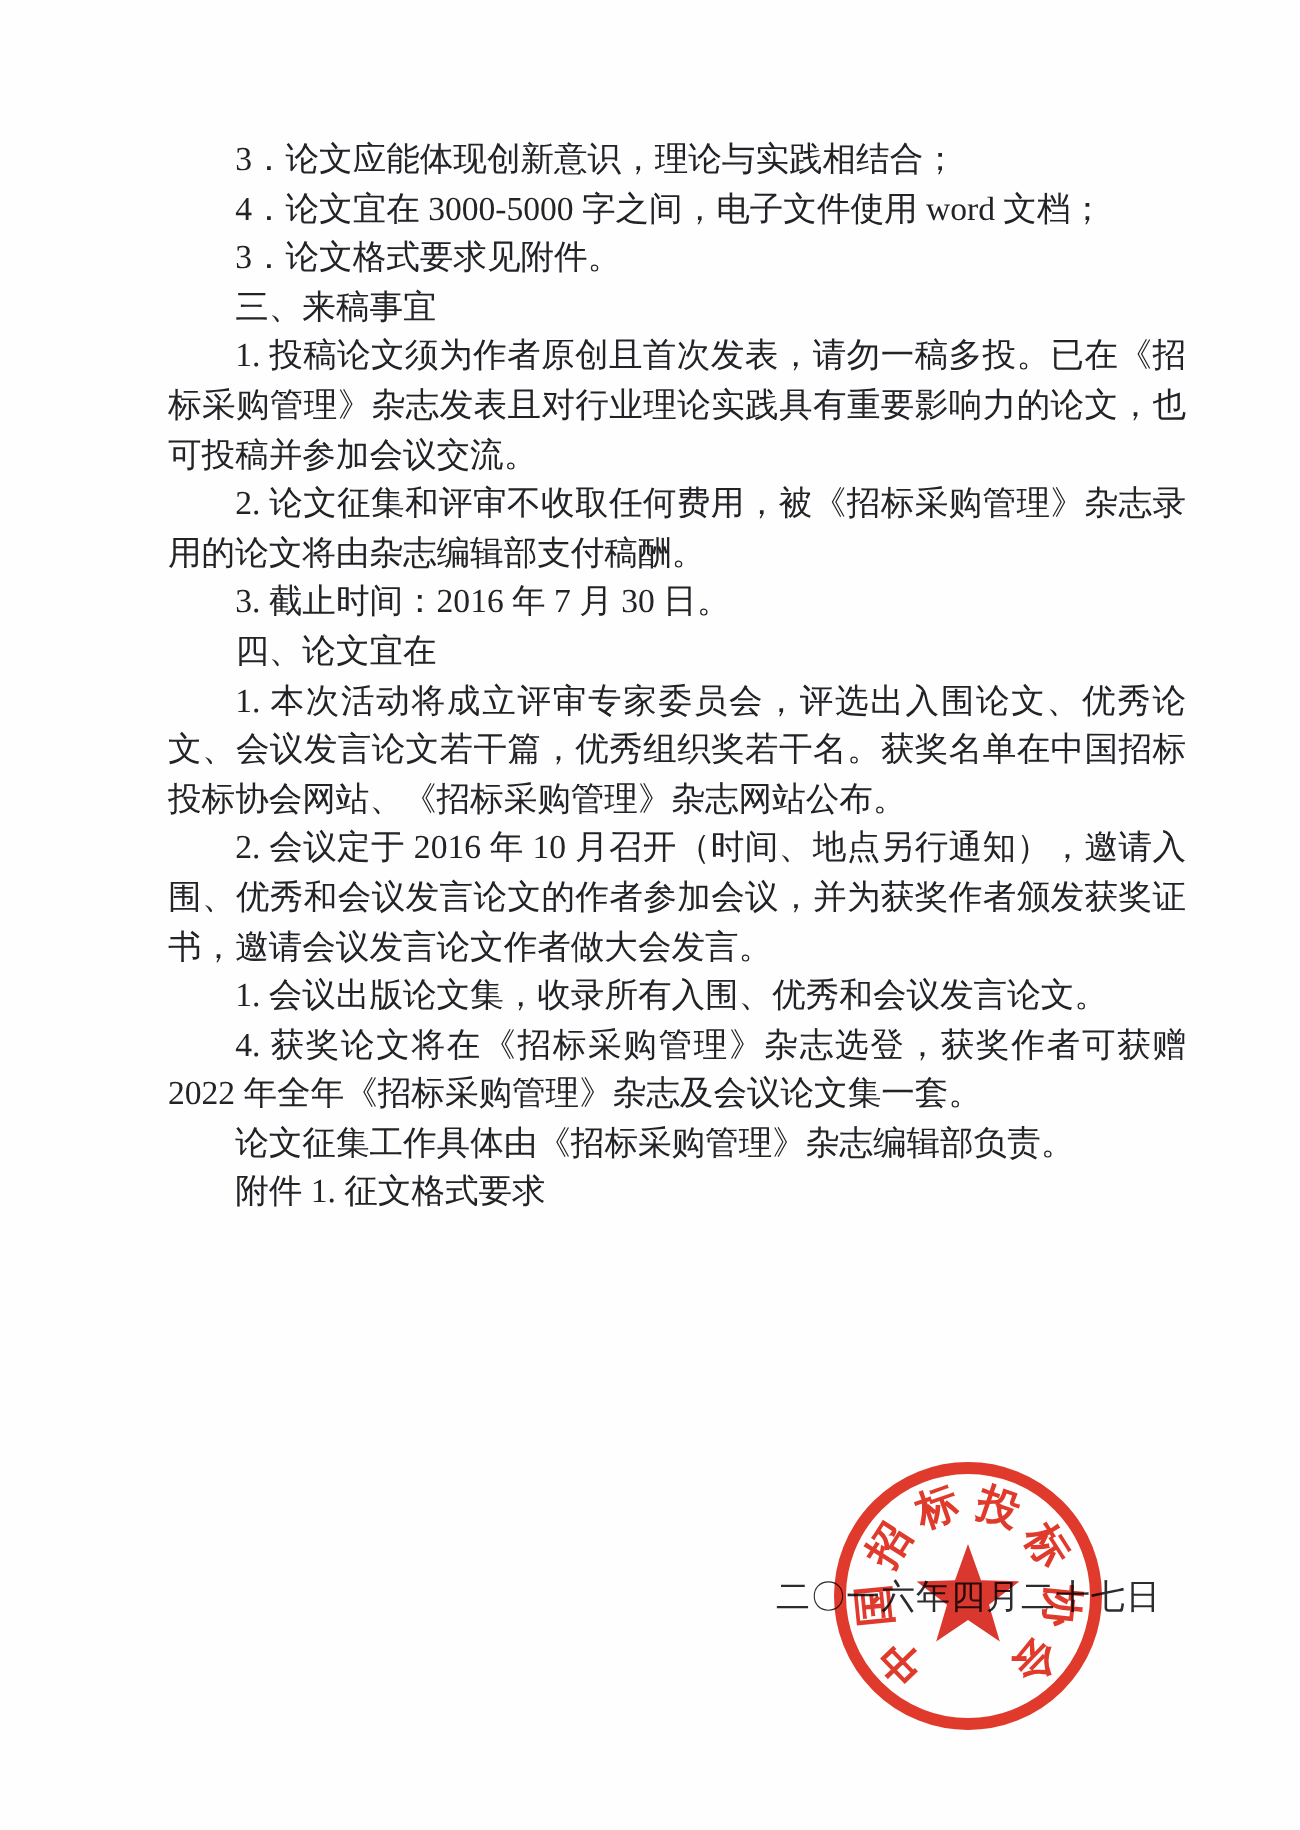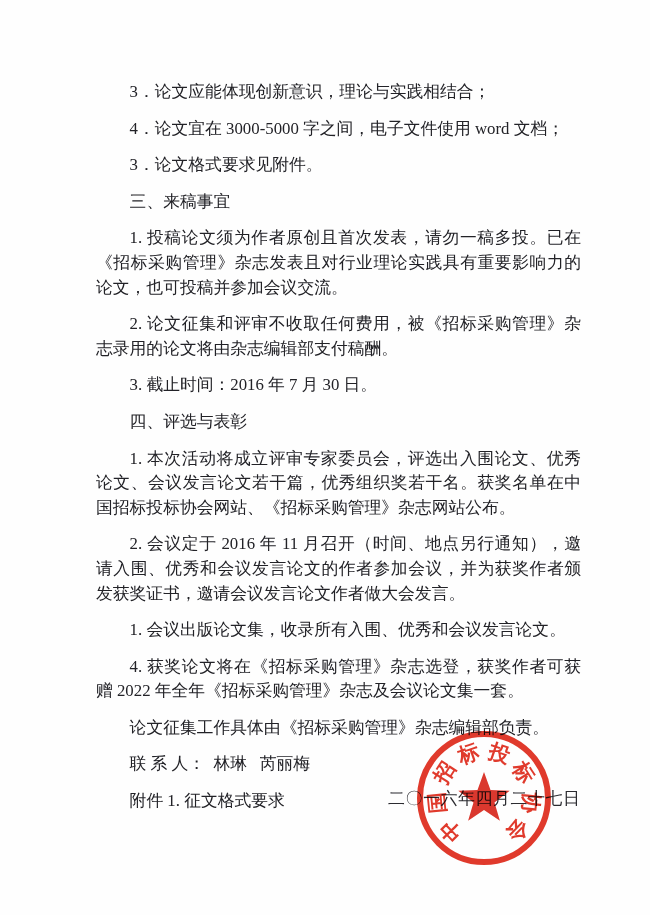--- a/index.html
+++ b/index.html
@@ -15,21 +15,21 @@
     overflow: hidden;
   }
   .doc {
     position: absolute;
     left: 84px; top: 68px; width: 509px;
     color: #222227;
     font-size: 16.8px;
     line-height: 24.6px;
     text-align: justify;
   }
-  .para { margin: 12px; text-indent: 2em; }
+  .para { margin: 0; text-indent: 2em; }
   .heading { font-weight: normal; text-align: left; }
   .pre { white-space: pre-wrap; text-align: left; }
   .plain { text-align: left; }
   .date {
     position: absolute;
     left: 388px; top: 787px;
     font-size: 17px;
     letter-spacing: 0.5px;
     color: #2b2b30;
     z-index: 1;
@@ -55,29 +55,28 @@
   <div class="doc">
     <p class="para plain">3．论文应能体现创新意识，理论与实践相结合；</p>
     <p class="para plain">4．论文宜在 3000-5000 字之间，电子文件使用 word 文档；</p>
     <p class="para plain">3．论文格式要求见附件。</p>
 
     <p class="para heading">三、来稿事宜</p>
     <p class="para">1. 投稿论文须为作者原创且首次发表，请勿一稿多投。已在《招标采购管理》杂志发表且对行业理论实践具有重要影响力的论文，也可投稿并参加会议交流。</p>
     <p class="para">2. 论文征集和评审不收取任何费用，被《招标采购管理》杂志录用的论文将由杂志编辑部支付稿酬。</p>
     <p class="para plain">3. 截止时间：2016 年 7 月 30 日。</p>
 
-    <p class="para heading">四、评选与表彰</p>
+    <p class="para heading">四、论文宜在</p>
     <p class="para">1. 本次活动将成立评审专家委员会，评选出入围论文、优秀论文、会议发言论文若干篇，优秀组织奖若干名。获奖名单在中国招标投标协会网站、《招标采购管理》杂志网站公布。</p>
-    <p class="para">2. 会议定于 2016 年 11 月召开（时间、地点另行通知），邀请入围、优秀和会议发言论文的作者参加会议，并为获奖作者颁发获奖证书，邀请会议发言论文作者做大会发言。</p>
+    <p class="para">2. 会议定于 2016 年 10 月召开（时间、地点另行通知），邀请入围、优秀和会议发言论文的作者参加会议，并为获奖作者颁发获奖证书，邀请会议发言论文作者做大会发言。</p>
     <p class="para plain">1. 会议出版论文集，收录所有入围、优秀和会议发言论文。</p>
     <p class="para">4. 获奖论文将在《招标采购管理》杂志选登，获奖作者可获赠 2022 年全年《招标采购管理》杂志及会议论文集一套。</p>
 
     <p class="para plain">论文征集工作具体由《招标采购管理》杂志编辑部负责。</p>
 
-    <p class="para pre">联 系 人：  林琳   芮丽梅</p>
 
     <p class="para plain">附件 1. 征文格式要求</p>
   </div>
 
   <div class="date">二〇一六年四月二十七日</div>
 
   <svg class="stamp" viewBox="0 0 140 140" xmlns="http://www.w3.org/2000/svg">
     <circle cx="70" cy="70" r="64" fill="none" stroke="#df2b1c" stroke-width="6"></circle>
     <polygon fill="#d9281e" points="70,44 76.5,62.1 95.7,62.7 80.5,74.4 85.9,92.8 70,82 54.1,92.8 59.5,74.4 44.3,62.7 63.5,62.1"></polygon>
     <g fill="#df2b1c" font-size="21" text-anchor="middle">

